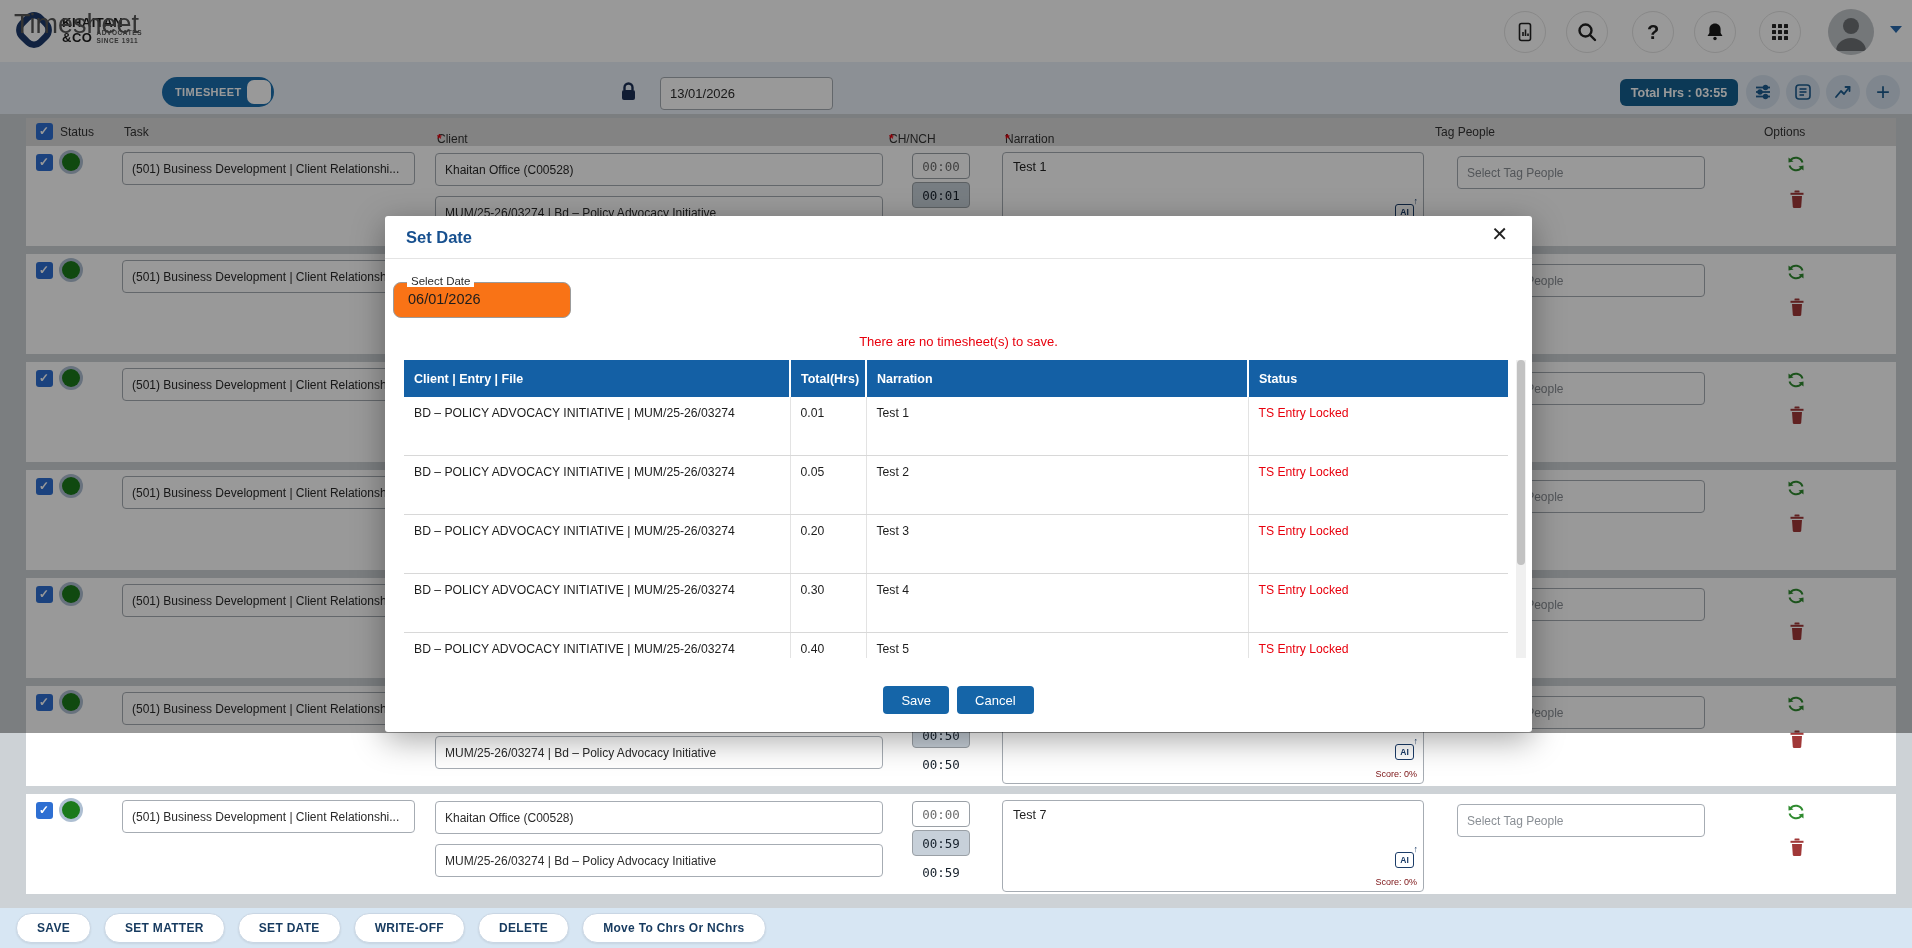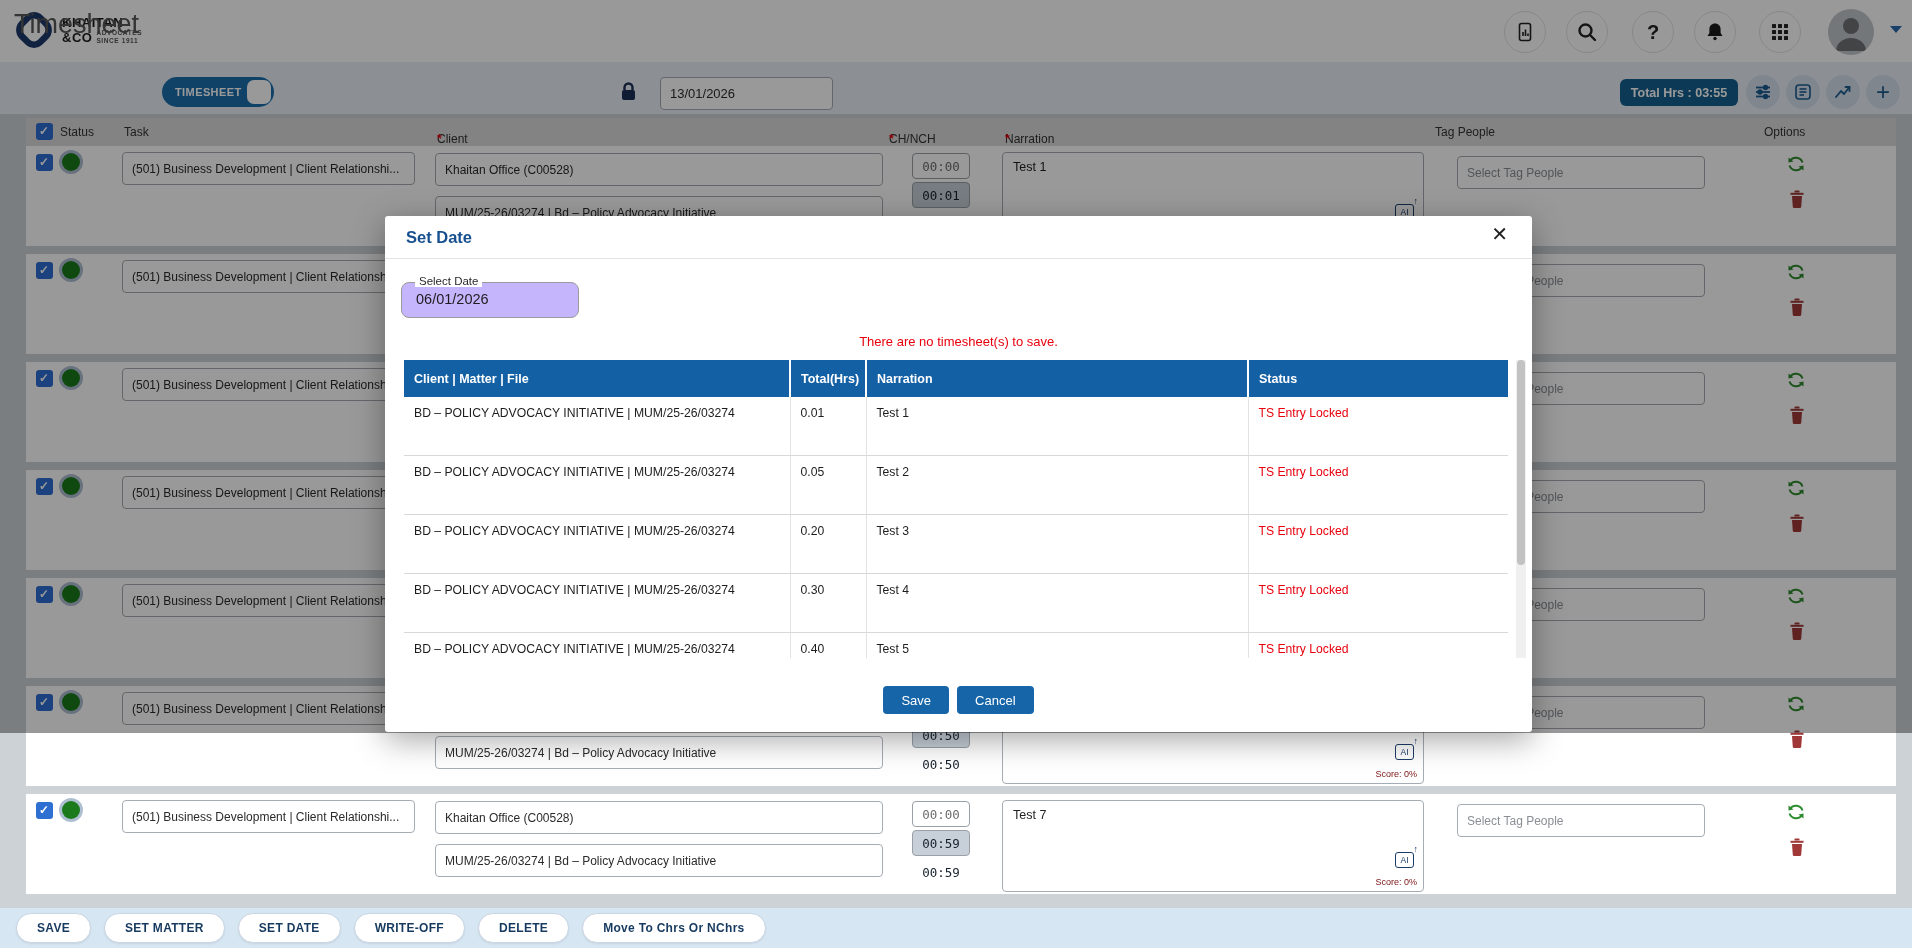--- a/index.html
+++ b/index.html
@@ -64,37 +64,37 @@
   .grid-row .matter{left:409px;top:50px;width:448px;}
   .time{position:absolute;left:886px;width:58px;height:26px;line-height:26px;text-align:center;
     font-family:"DejaVu Sans Mono",monospace;font-size:12.5px;box-sizing:border-box;}
   .time.t1{top:7px;border:1px solid #9AA0A6;border-radius:4px;background:#fff;color:#6d6d6d;cursor:text;}
   .time.t2{top:36px;border:1px solid #9AA0A6;border-radius:4px;background:#C7D0D9;color:#16202B;cursor:text;}
   .time.t3{top:66px;color:#16202B;}
   .narr{position:absolute;left:976px;top:6px;width:422px;height:92px;border:1px solid #A6ACB3;
     border-radius:4px;background:#fff;box-sizing:border-box;cursor:text;}
   .narr-text{position:absolute;left:10px;top:7px;font-size:12.5px;color:#222;}
   .ai-ic{position:absolute;right:9px;bottom:23px;width:17px;height:14px;border:1.5px solid #1B3C68;
-    border-radius:3px;font-size:8.5px;font-weight:normal;color:#1B3C68;display:flex;align-items:center;
+    border-radius:3px;font-size:8.5px;font-weight:bold;color:#1B3C68;display:flex;align-items:center;
     justify-content:center;cursor:pointer;margin-left:44px;}
   .ai-ic::after{content:"↑";position:absolute;top:-9px;right:-5px;font-size:9px;font-weight:bold;color:#1B3C68;}
   .score{position:absolute;right:6px;bottom:4px;font-size:9px;font-weight:normal;color:#7A1113;}
   .grid-row .tag{left:1431px;top:10px;width:248px;}
   .ic-refresh{position:absolute;left:1760px;top:8px;cursor:pointer;}
   .ic-trash{position:absolute;left:1763px;top:44px;cursor:pointer;}
 
   
   .overlay{position:absolute;left:0;top:0;width:100%;height:733px;background:rgba(0,0,0,.40);z-index:20;}
   .modal{position:absolute;left:385px;top:216px;width:1147px;height:516px;background:#fff;z-index:30;
     border-radius:3px;box-shadow:0 8px 32px rgba(0,0,0,.35);}
   .modal-title{position:absolute;left:21px;top:12px;font-size:16.5px;font-weight:bold;color:#17508F;}
   .modal-close{position:absolute;right:24px;top:8px;font-size:20px;color:#222;cursor:pointer;line-height:1;}
   .modal-div{position:absolute;left:0;top:42px;width:100%;border-bottom:1px solid #E4E4E4;}
-  .datefield{position:absolute;left:16px;top:66px;width:178px;height:36px;border:1px solid #9b9b9b;
-    border-radius:8px;box-sizing:border-box;background:#c4b5fd;cursor:text;}
+  .datefield{position:absolute;left:8px;top:66px;width:178px;height:36px;border:1px solid #9b9b9b;
+    border-radius:8px;box-sizing:border-box;background:#f97316;cursor:text;}
   .datefield .dlabel{position:absolute;top:-8px;left:13px;background:#fff;padding:0 4px;
     font-size:11.5px;color:#2b2b2b;}
   .datefield .dval{position:absolute;left:14px;top:8px;font-size:14.5px;color:#1d1d1d;}
   .modal-warn{position:absolute;left:0;top:118px;width:100%;text-align:center;
     font-size:13px;color:#E8000D;}
   .mtable-wrap{position:absolute;left:19px;top:144px;width:1104px;height:298px;overflow:hidden;}
   table.mtable{border-collapse:collapse;width:1104px;table-layout:fixed;}
   .mtable th{background:#1460A5;color:#fff;font-size:12.5px;font-weight:bold;text-align:left;
     height:37px;padding:0 10px;border-right:2px solid #fff;}
   .mtable th:last-child{border-right:none;}
@@ -497,21 +497,21 @@
     <div class="mtable-wrap">
       <table class="mtable">
         <colgroup>
             <col style="width:386px">
             <col style="width:76px">
             <col style="width:382px">
             <col style="width:260px">
           </colgroup>
         <thead>
           <tr>
-            <th>Client | Matter | File</th>
+            <th>Client | Entry | File</th>
             <th>Total(Hrs)</th>
             <th>Narration</th>
             <th>Status</th>
           </tr>
         </thead>
         <tbody>
     <tr>
       <td class="c-file">BD – POLICY ADVOCACY INITIATIVE | MUM/25-26/03274</td>
       <td class="c-hrs">0.01</td>
       <td class="c-narr">Test 1</td>

